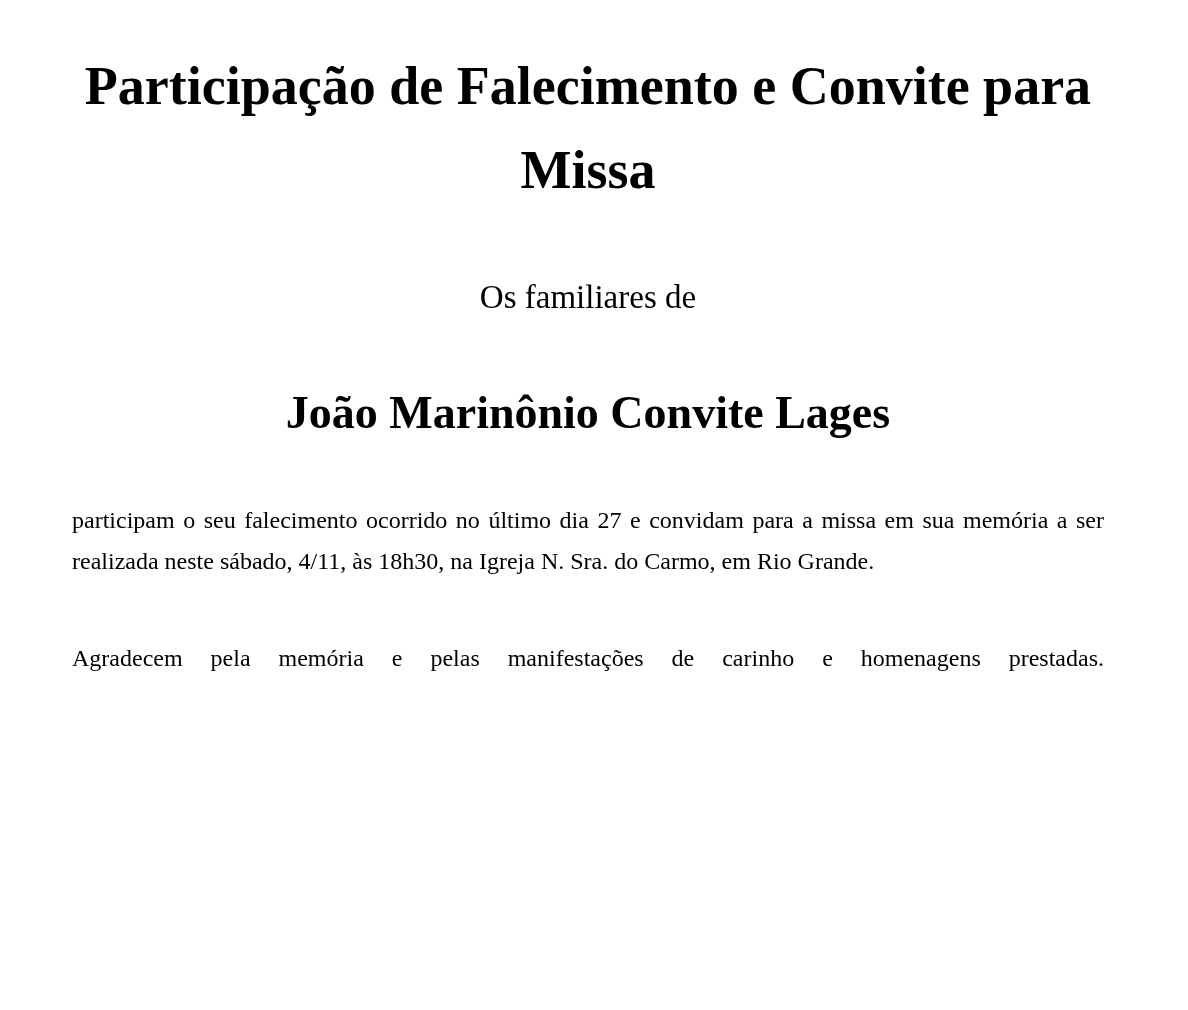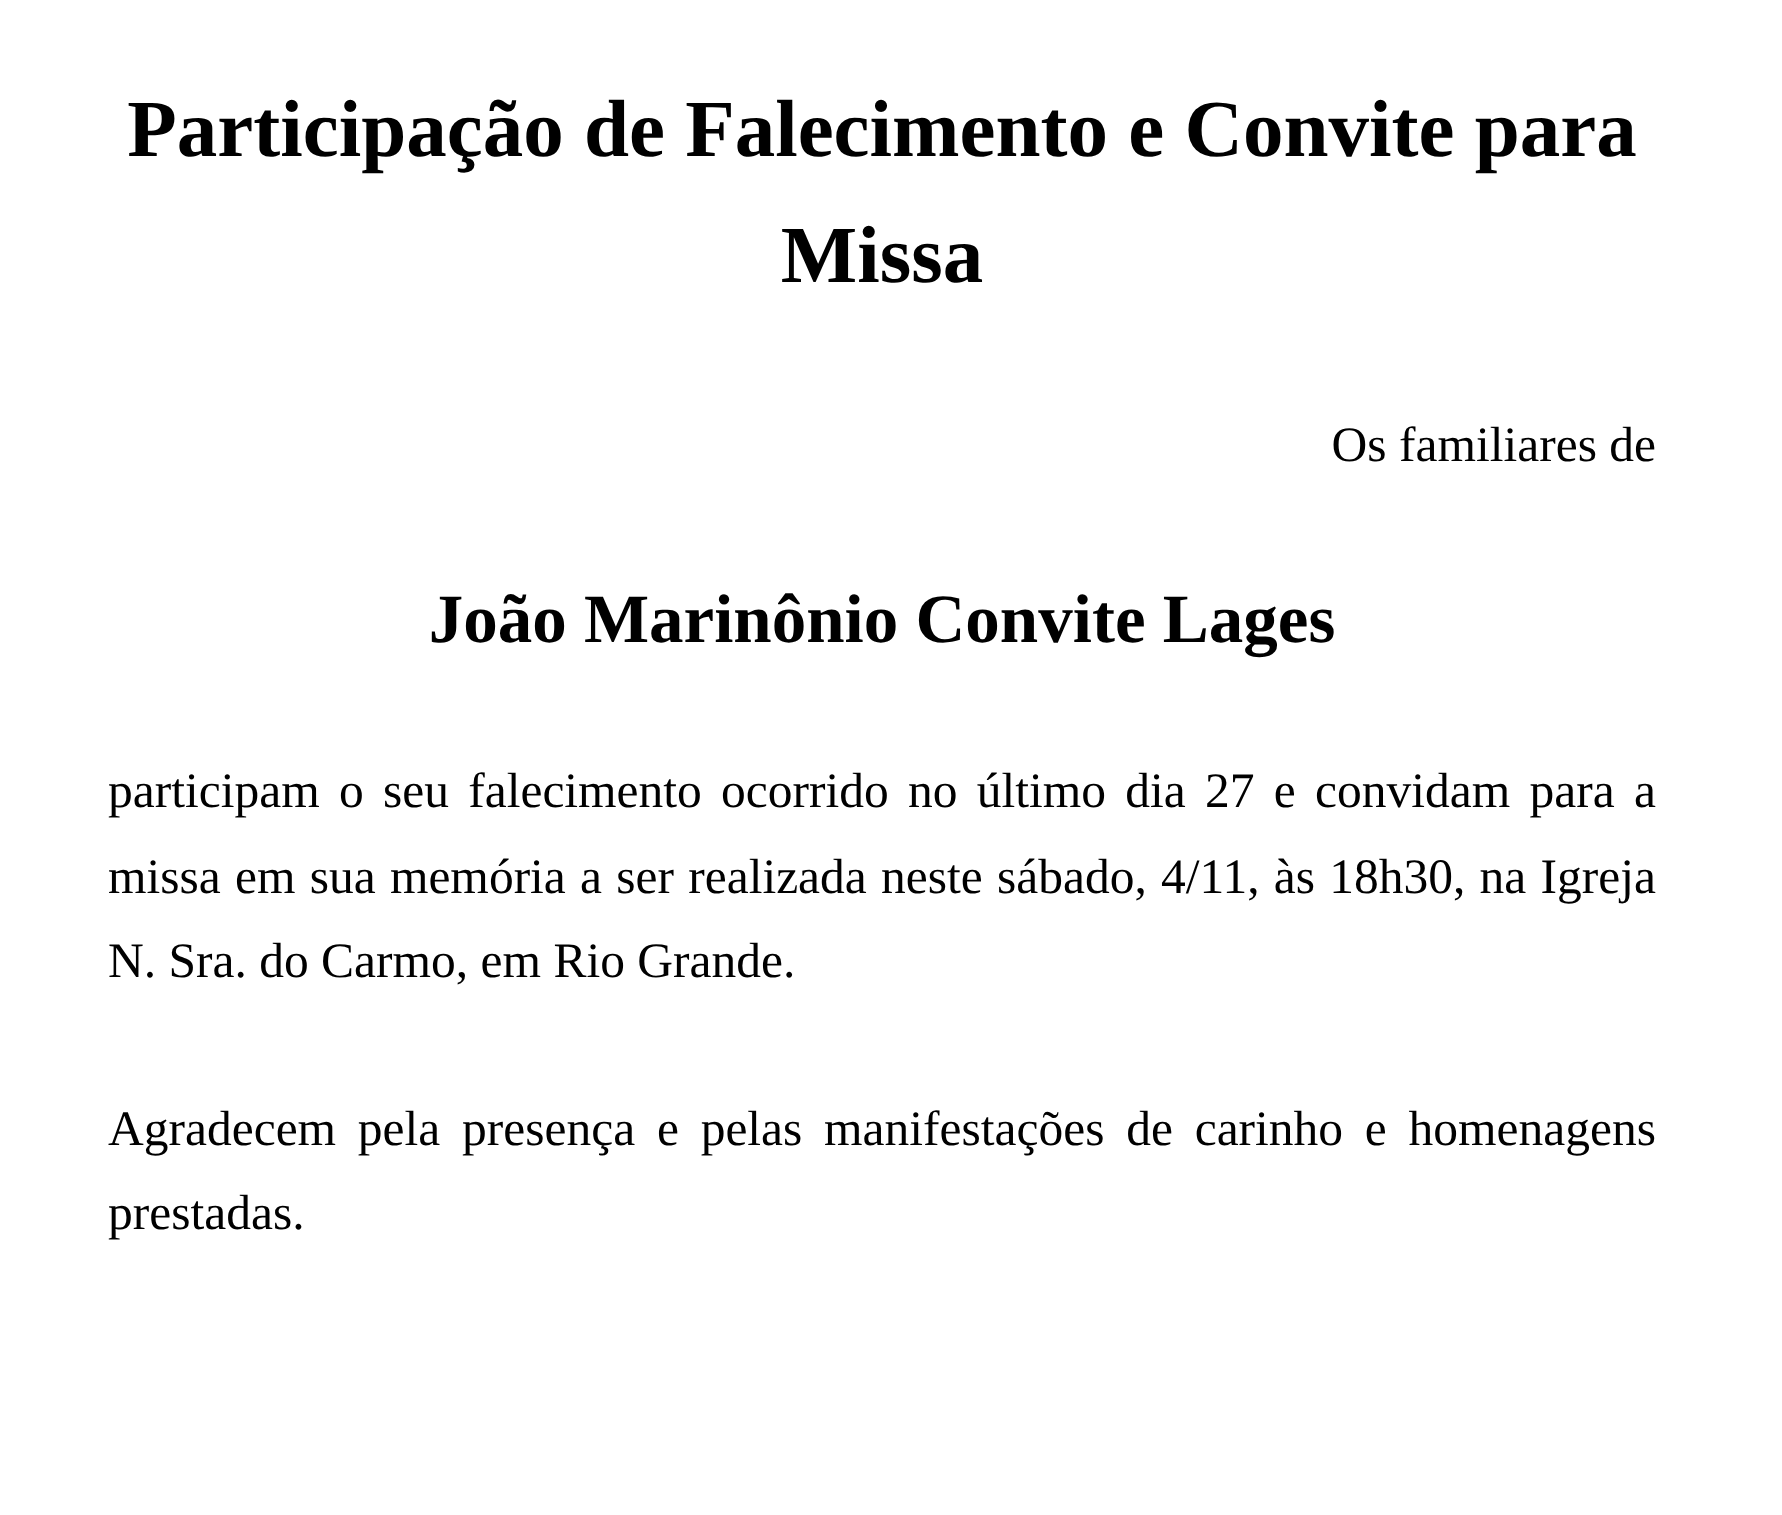--- a/index.html
+++ b/index.html
@@ -26,32 +26,32 @@
     font-weight: bold;
     line-height: 1.56;
     text-align: center;
     margin: 0;
     letter-spacing: 0px;
   }
   .lead {
     font-size: 33px;
     line-height: 1.4;
     margin: 62px 0 0 0;
-    text-align: right;
+    text-align: center;
   }
   .deceased-name {
     font-size: 46px;
     font-weight: bold;
     line-height: 1.3;
     margin: 62px 0 0 0;
     text-align: center;
     white-space: nowrap;
   }
   .body-paragraph {
-    font-size: 33px;
+    font-size: 24px;
     line-height: 1.71;
     margin: 58px 0 0 0;
     text-align: justify;
     text-justify: inter-word;
   }
   .body-paragraph.last {
     margin-top: 55px;
   }
   .body-paragraph.last::after {
     content: "";
@@ -65,15 +65,15 @@
 <div class="page">
 
   <h1 class="doc-title">Participação de Falecimento e Convite para Missa</h1>
 
   <p class="lead">Os familiares de</p>
 
   <p class="deceased-name">João Marinônio Convite Lages</p>
 
   <p class="body-paragraph">participam o seu falecimento ocorrido no último dia 27 e convidam para a missa em sua memória a ser realizada neste sábado, 4/11, às 18h30, na Igreja N. Sra. do Carmo, em Rio Grande.</p>
 
-  <p class="body-paragraph last">Agradecem pela presença e pelas manifestações de carinho e homenagens prestadas.</p>
+  <p class="body-paragraph last">Agradecem pela memória e pelas manifestações de carinho e homenagens prestadas.</p>
 
 </div>
 
 </body></html>

